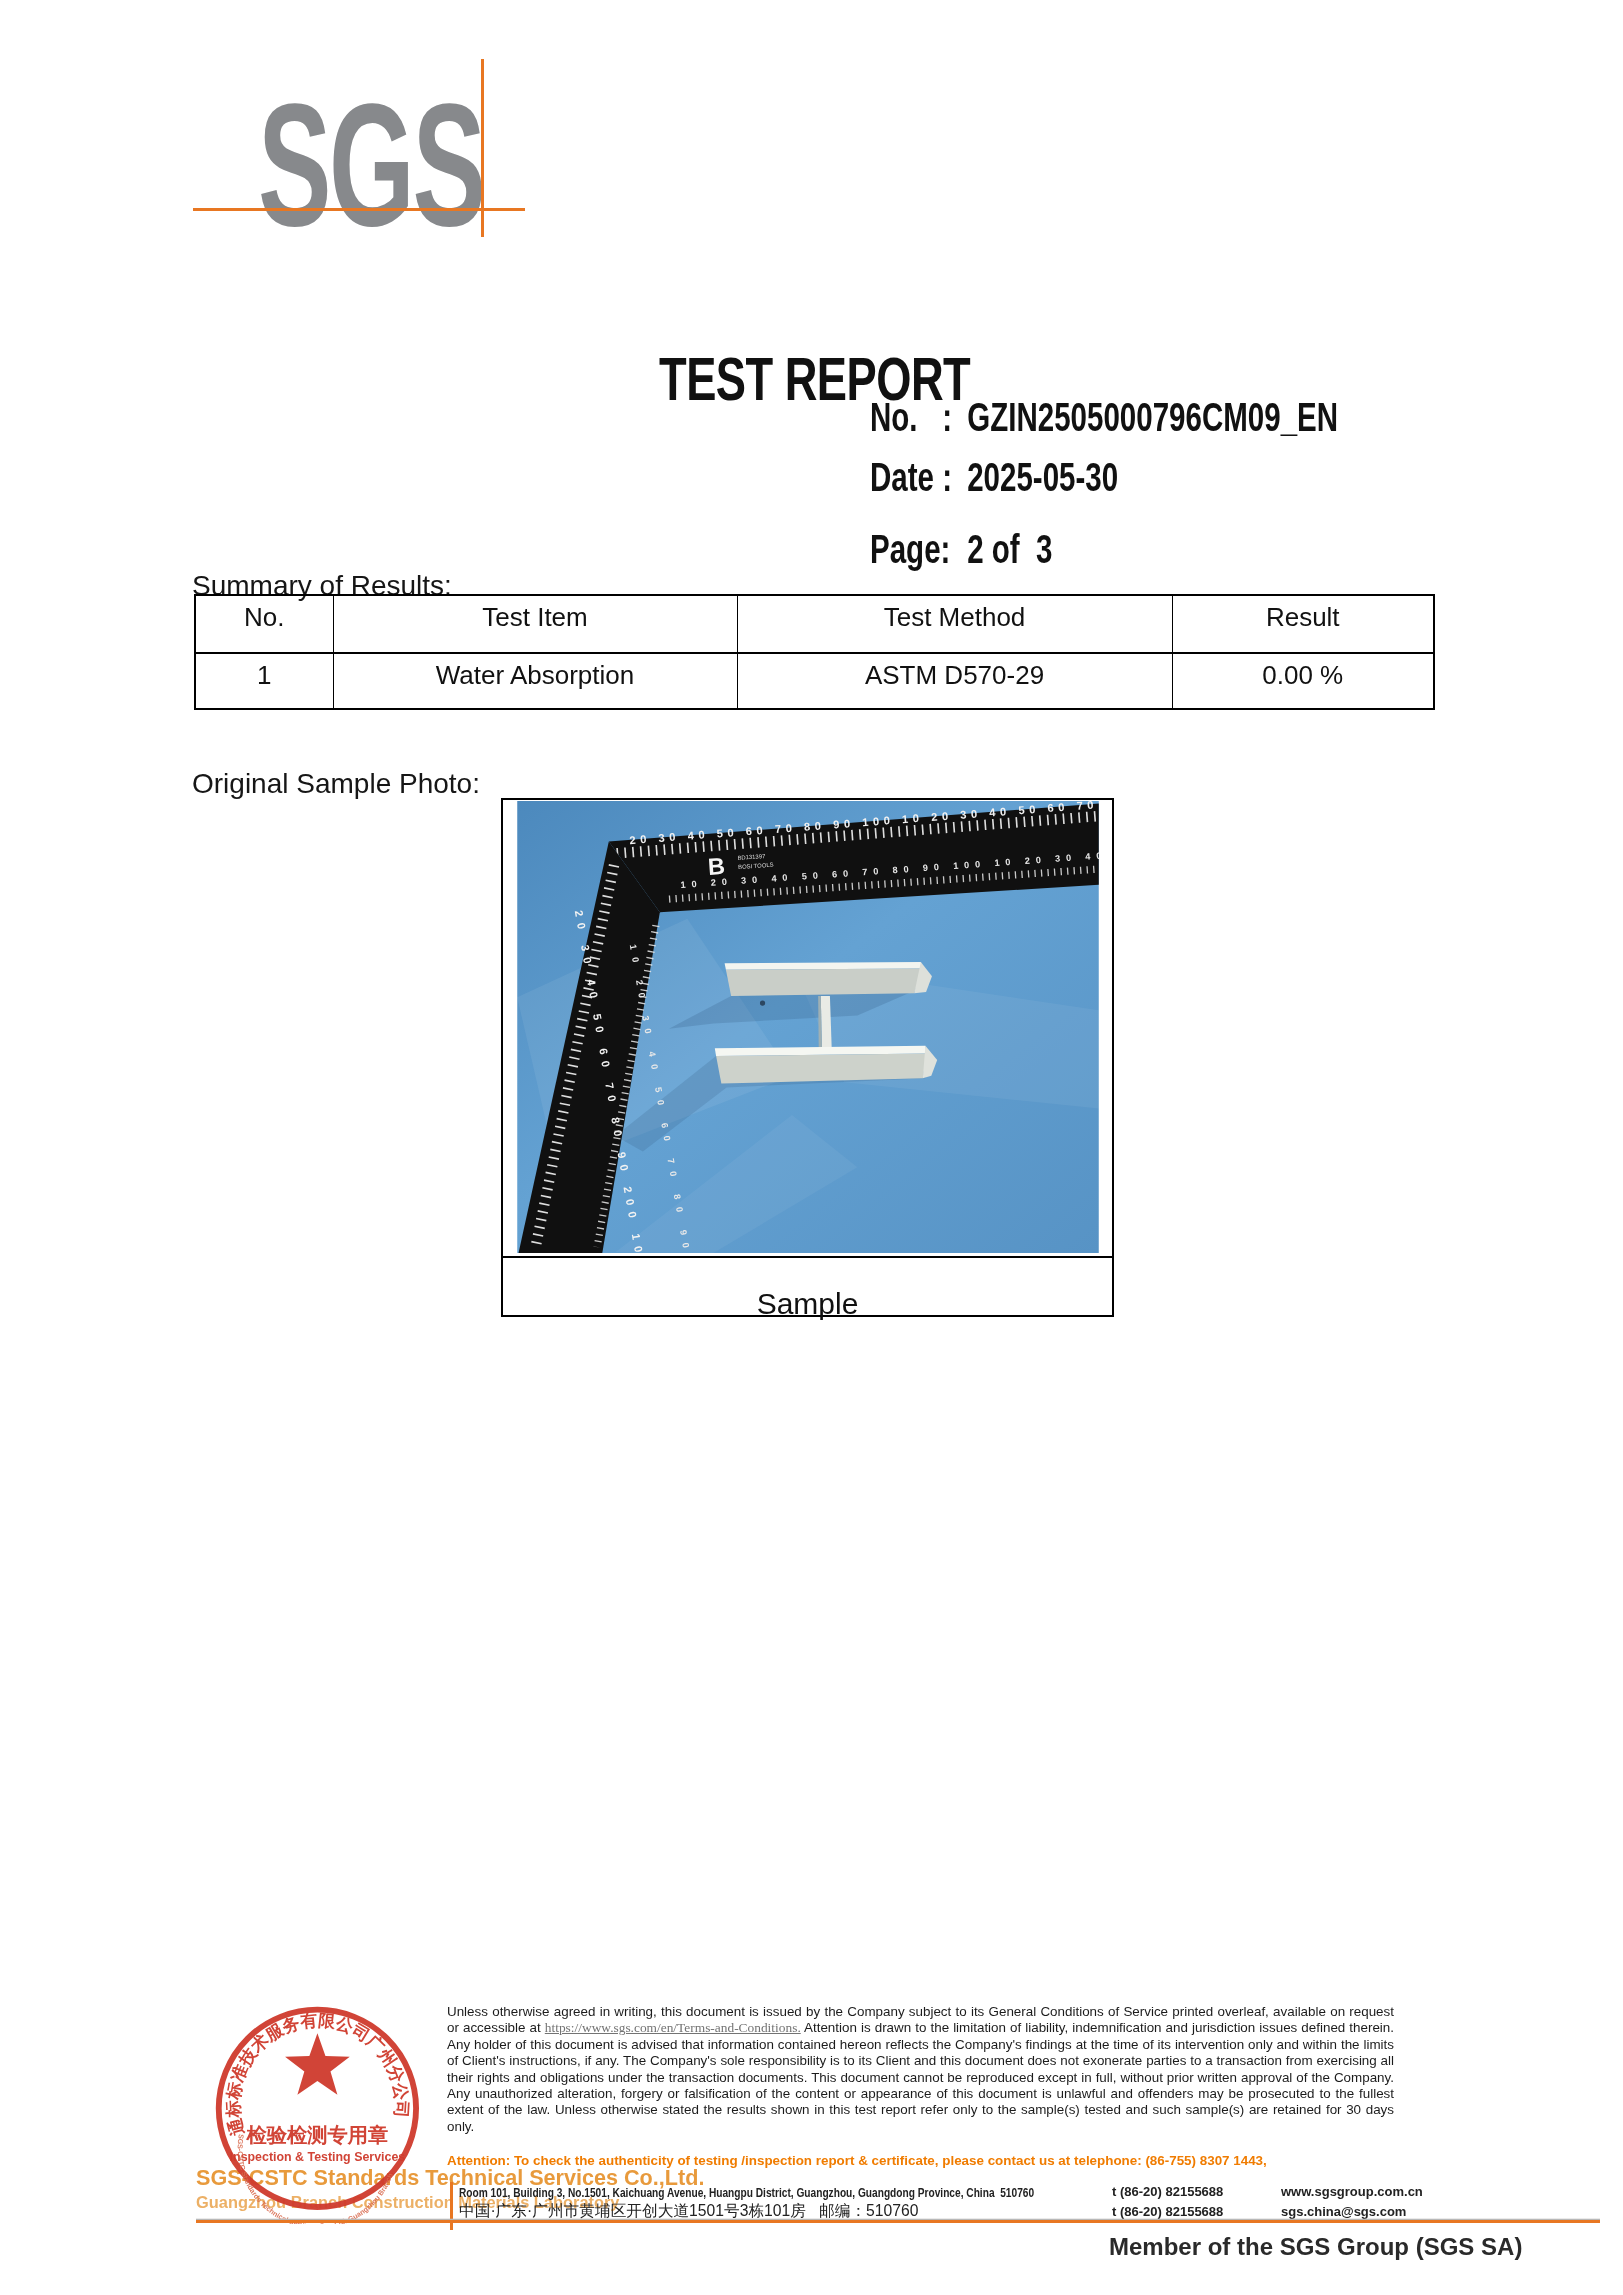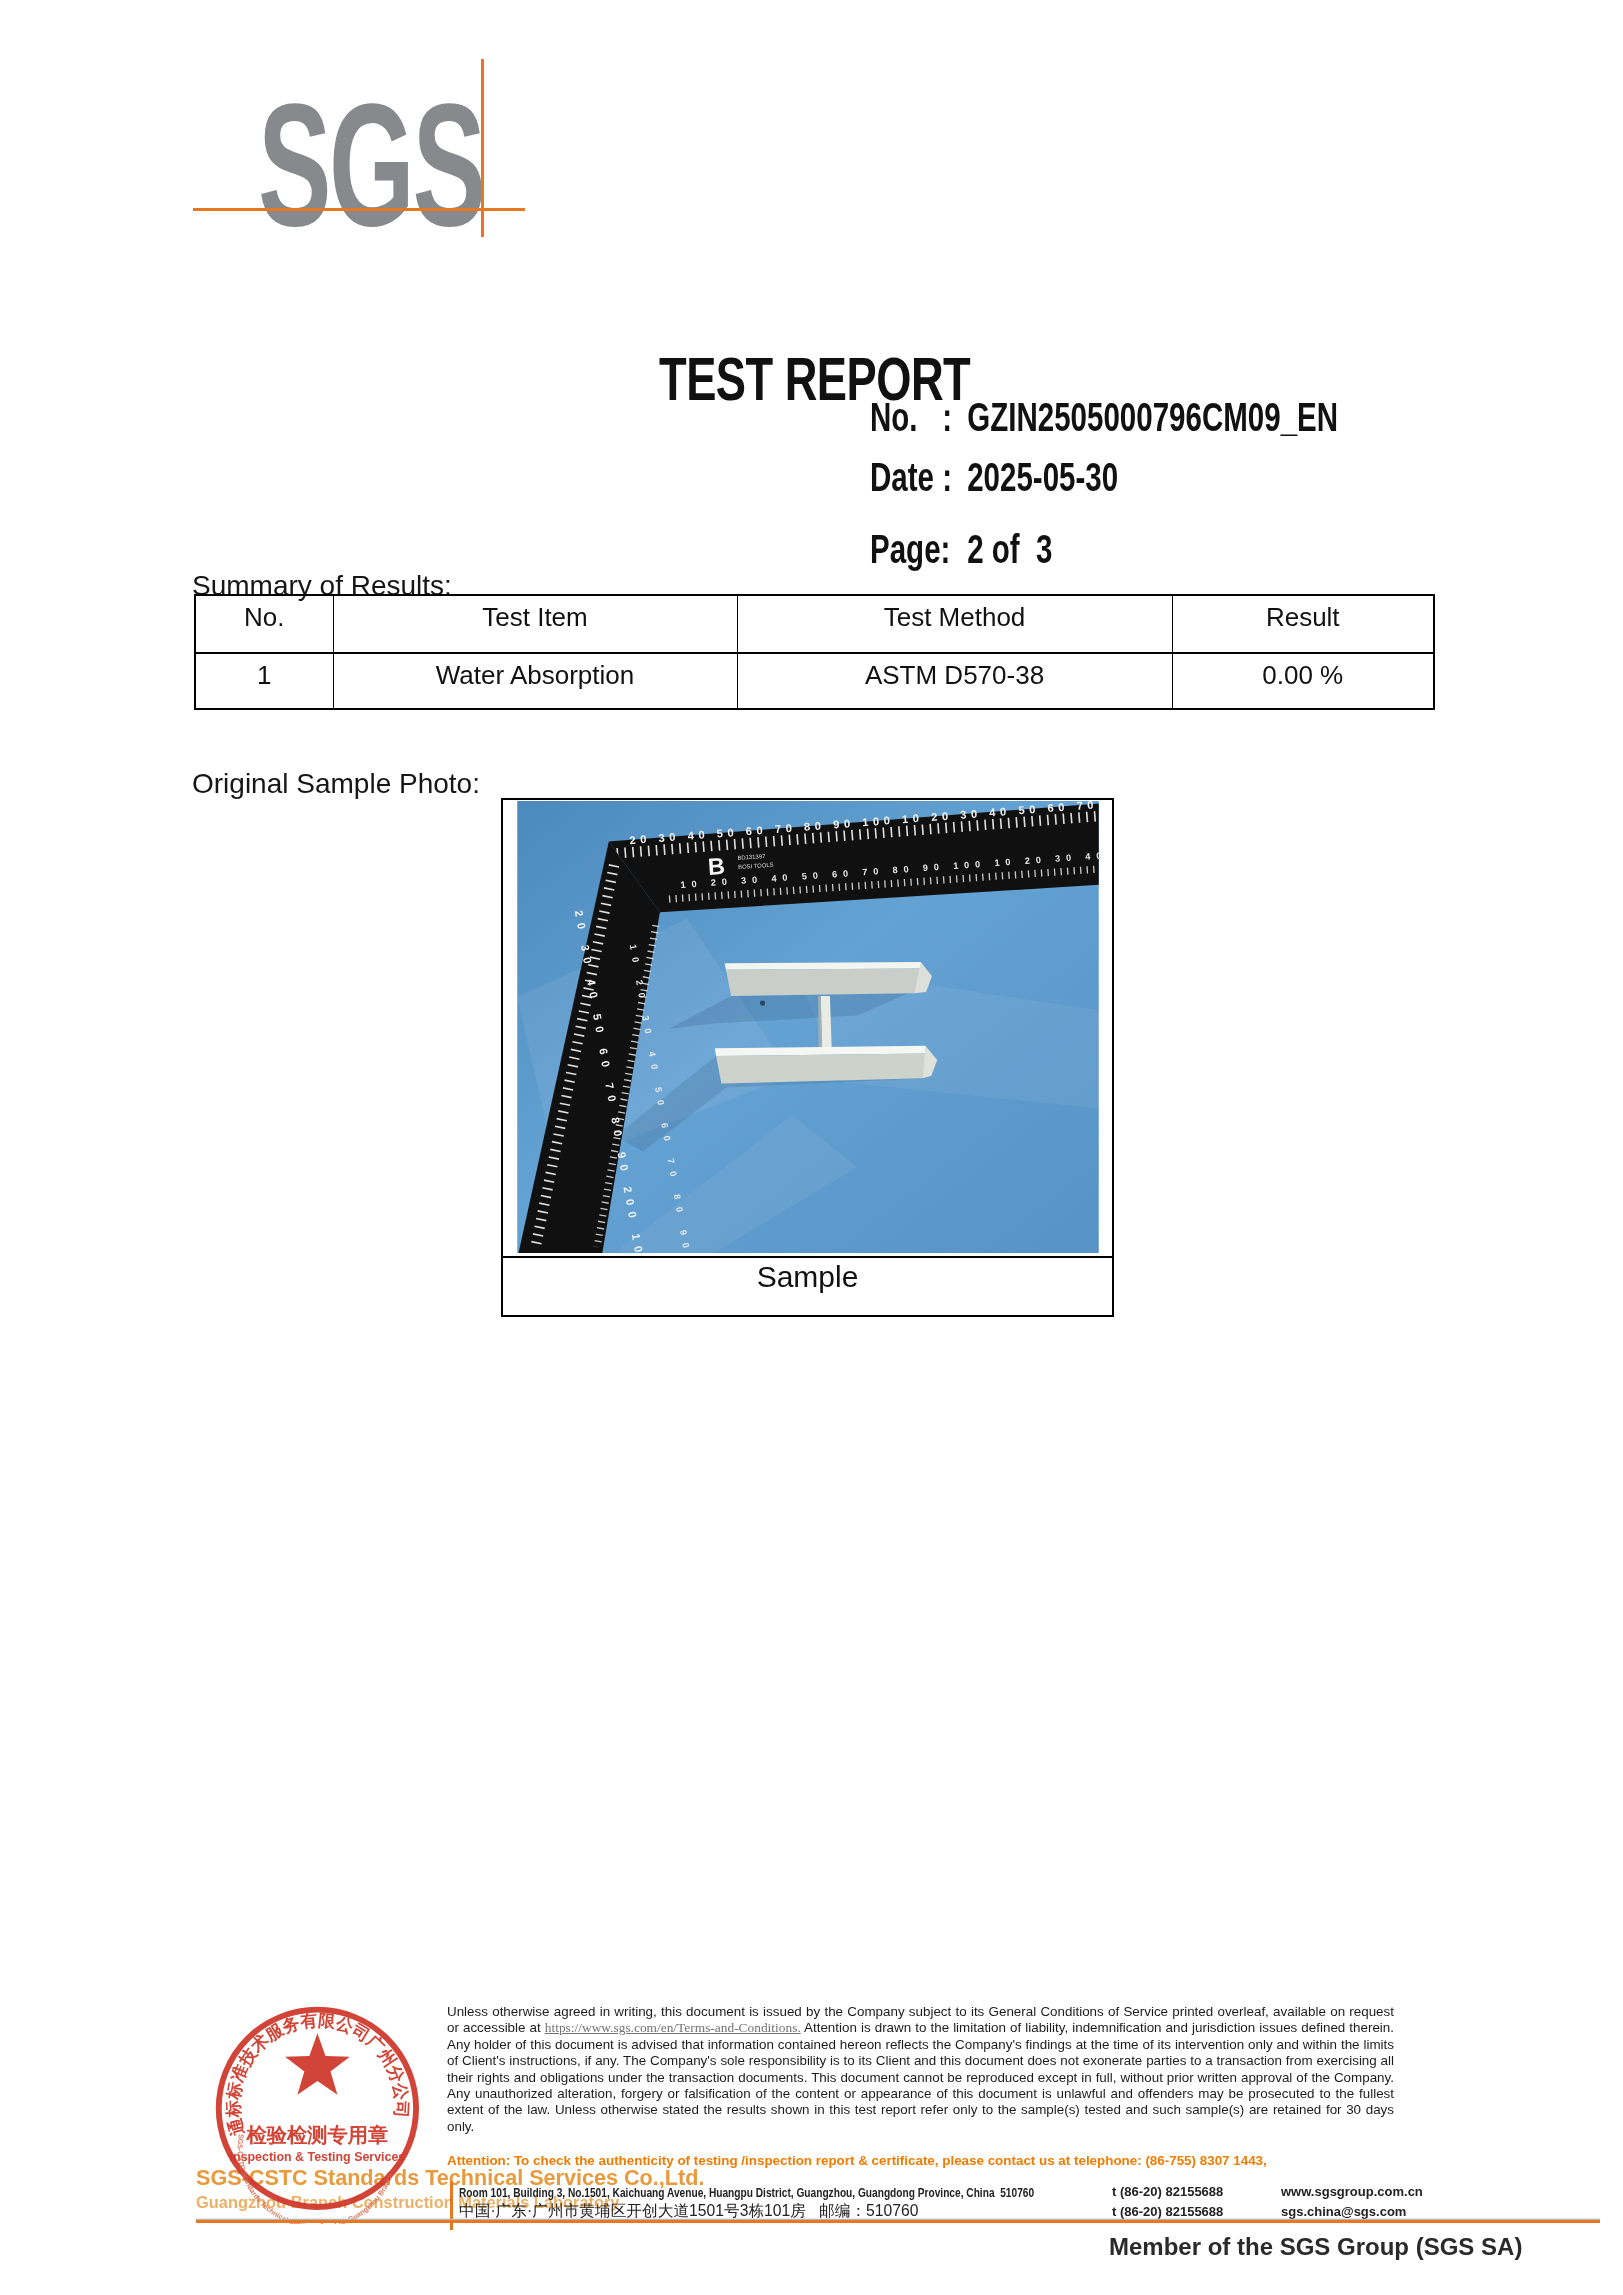--- a/index.html
+++ b/index.html
@@ -26,21 +26,21 @@
       border:2px solid #000;font-size:26px;}
   table.results th,table.results td{border:1.3px solid #000;text-align:center;
       vertical-align:top;font-weight:normal;padding-top:5.9px;}
   table.results th{height:49px;border-bottom:2px solid #000;}
   table.results td{height:47px;}
 
   
   .photo-frame{border:2.6px solid #000;background:#fff;width:609px;height:515px;}
   .photo-svg{position:absolute;left:13.7px;top:1.3px;}
   .photo-caption{position:absolute;left:0;right:0;top:456px;height:56px;
-      border-top:2.6px solid #000;text-align:center;font-size:30px;padding-top:2px;}
+      border-top:2.6px solid #000;text-align:center;font-size:30px;padding-top:29px;}
 
   
   .legal{width:947px;font-size:13.4px;line-height:16.4px;text-align:justify;color:#1c1c1c;}
   .legal a{color:#737373;text-decoration:underline;font-family:Liberation Serif, serif;}
   .attention{width:955px;font-size:13.4px;line-height:17.7px;font-weight:bold;color:#f07c00;}
   .attention a{color:#f07c00;text-decoration:underline;}
   .addr{font-size:12.4px;font-weight:bold;color:#222;white-space:pre;}
   .addr-cn{font-size:15.7px;font-weight:normal;color:#222;white-space:pre;}
   .contact{font-size:13px;font-weight:bold;color:#222;white-space:pre;}
   .orange-co1{font-size:21.6px;font-weight:bold;color:#e89a3c;white-space:pre;}
@@ -86,21 +86,21 @@
         <th>No.</th>
         <th>Test Item</th>
         <th>Test Method</th>
         <th>Result</th>
       </tr>
     </thead>
     <tbody>
       <tr>
         <td>1</td>
         <td>Water Absorption</td>
-        <td>ASTM D570-38</td>
+        <td>ASTM D570-29</td>
         <td>0.00 %</td>
       </tr>
     </tbody>
   </table>
 
   <div class="abs heading" style="left:192px;top:756px;">Original Sample Photo:</div>
 
   <div class="abs photo-frame" style="left:501px;top:798px;">
     <svg class="photo-svg" width="582" height="452" viewBox="0 0 889 691" role="img">
       <defs>

